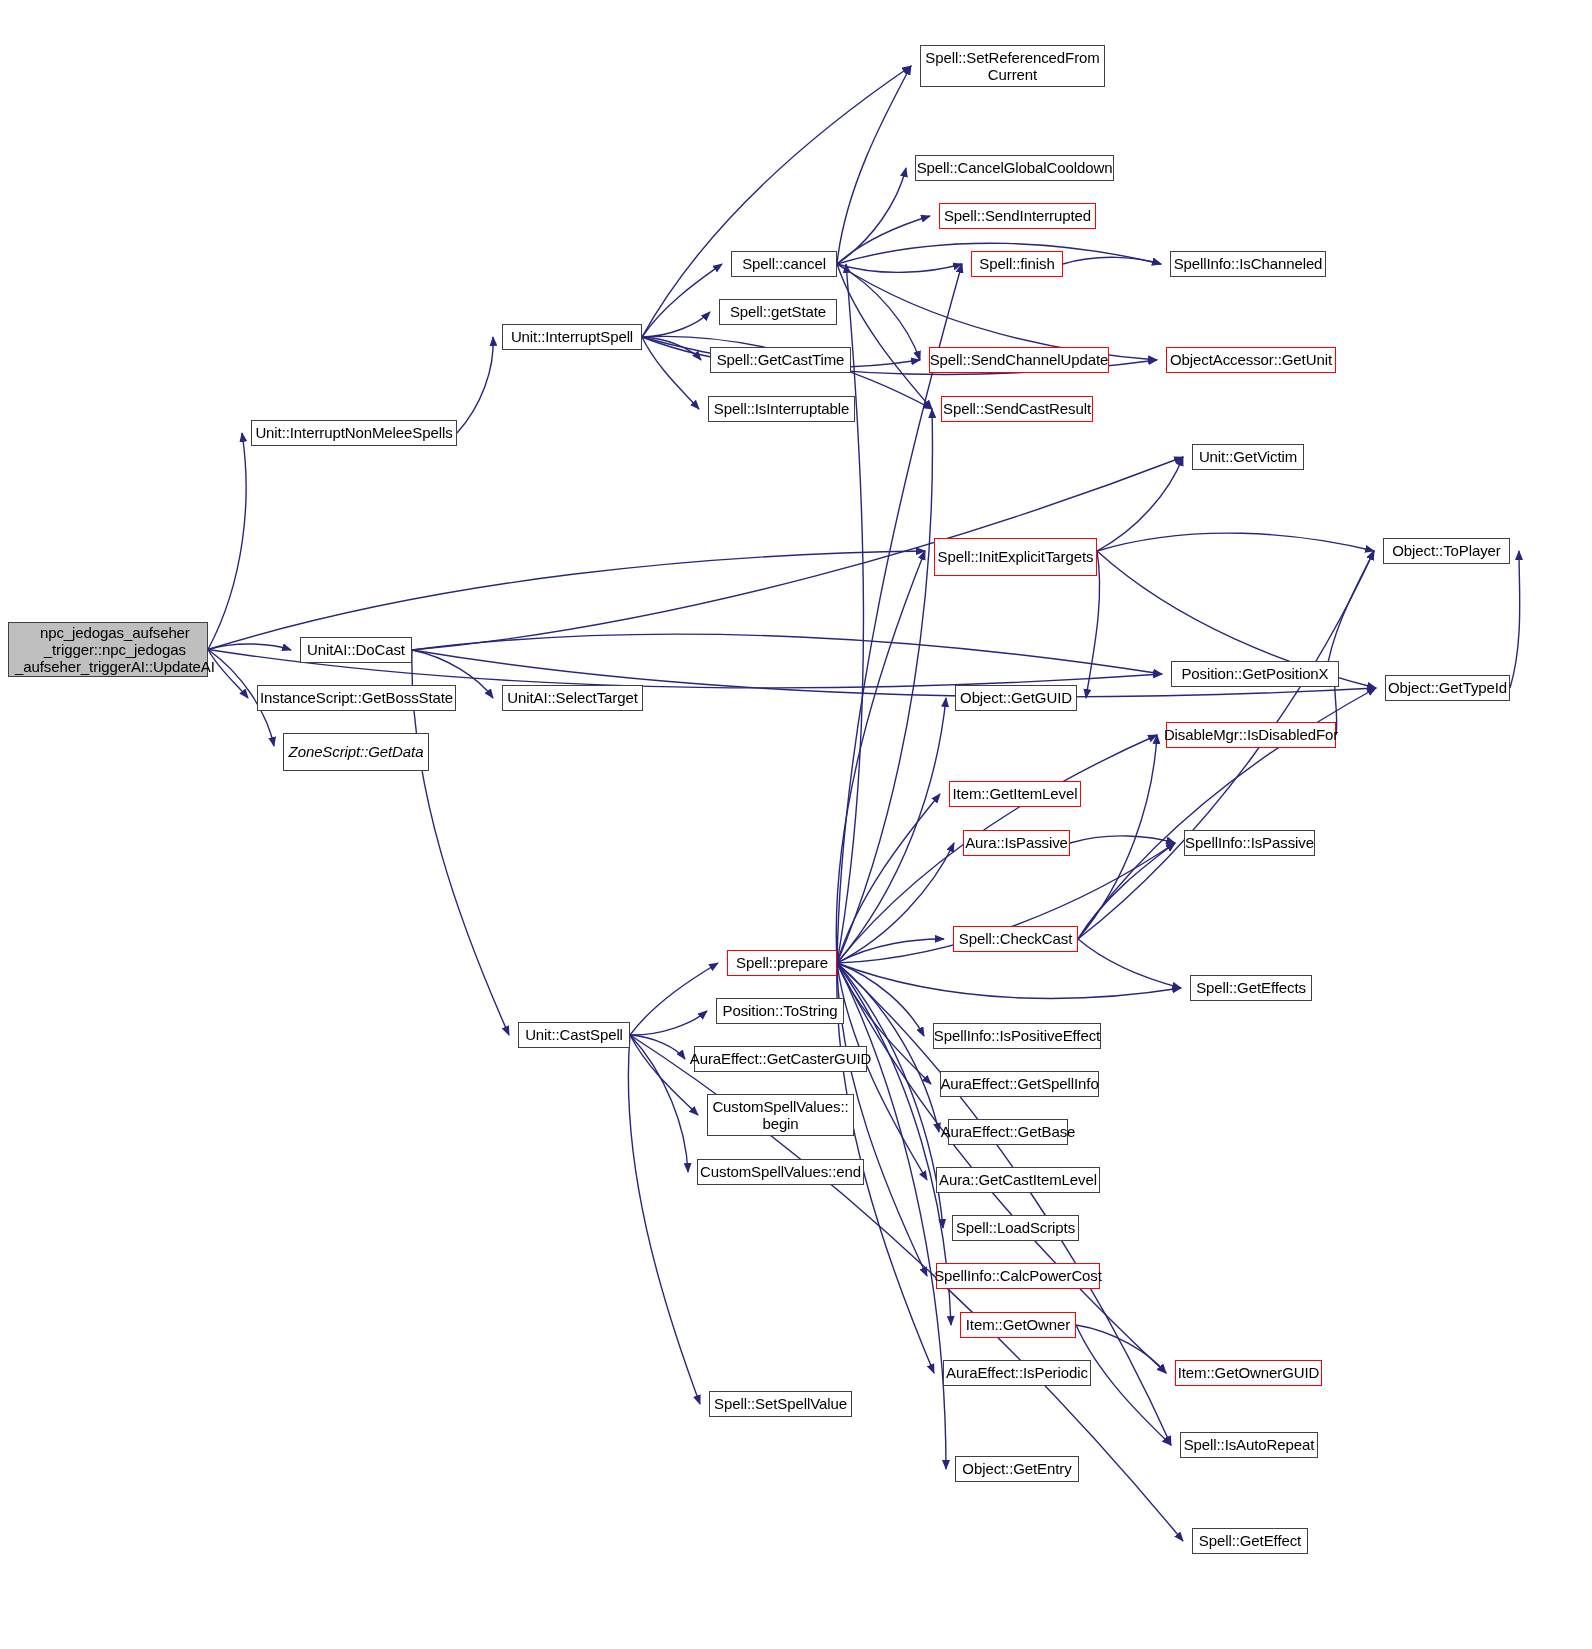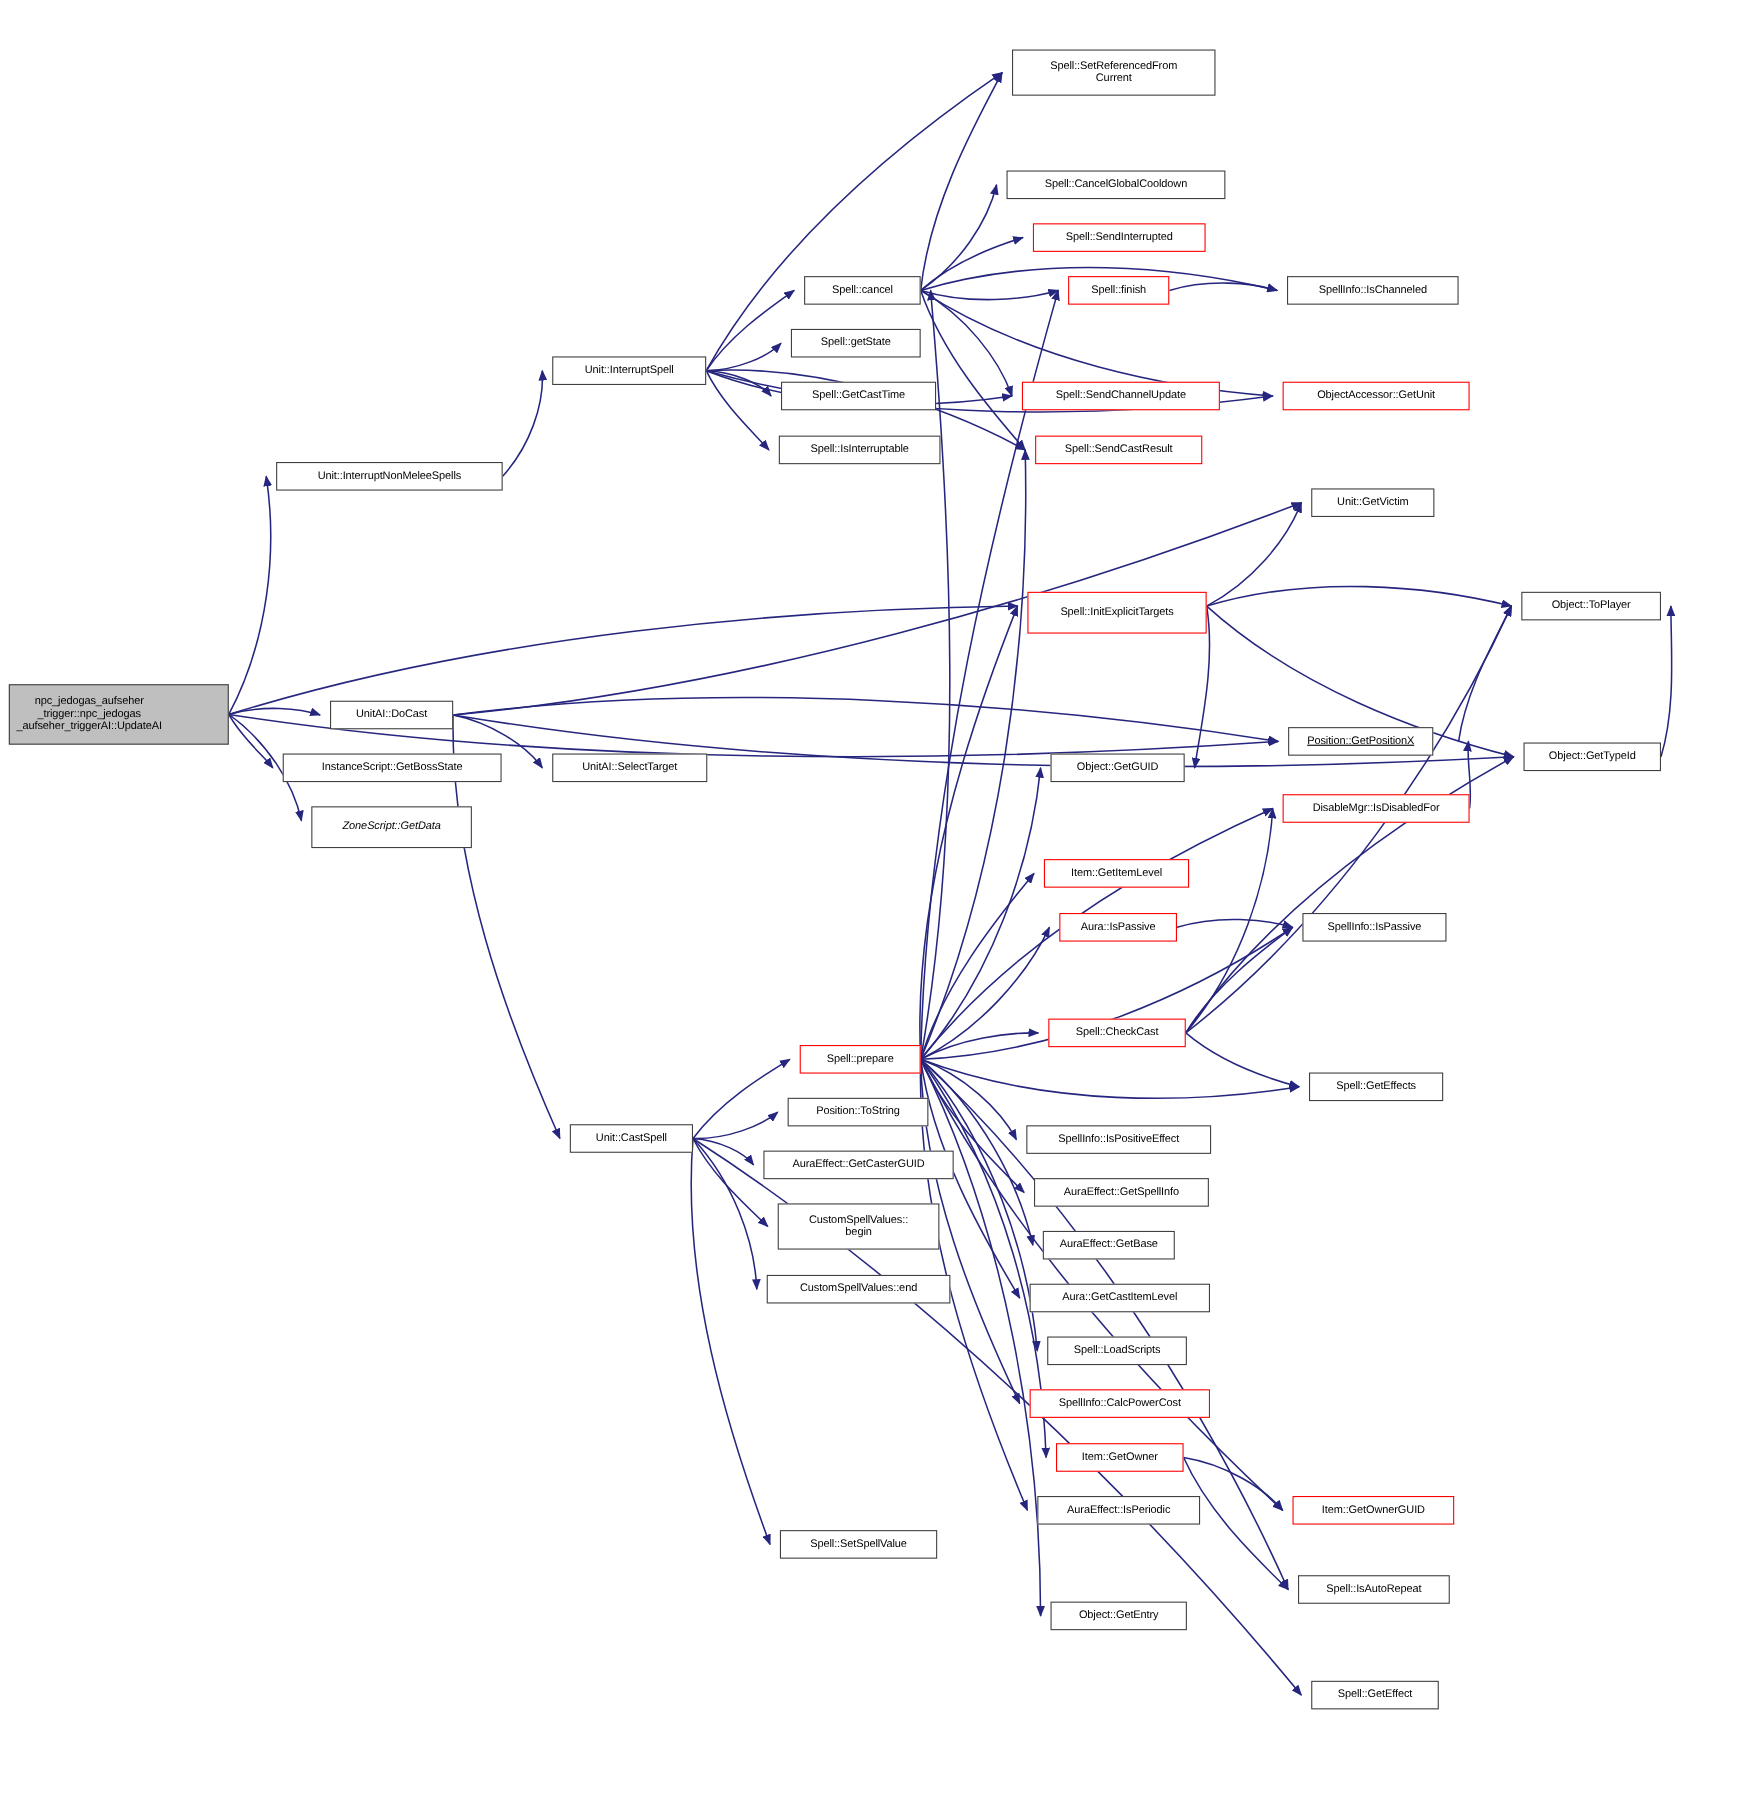--- a/index.html
+++ b/index.html
@@ -26,21 +26,21 @@
   .node {
     position: absolute;
     box-sizing: border-box;
     display: flex;
     align-items: center;
     justify-content: center;
     text-align: center;
     background: #ffffff;
     border: 1px solid #404040;
     color: #000000;
-    font-size: 10px;
+    font-size: 15px;
     line-height: 1.15;
     white-space: pre-line;
     letter-spacing: -0.1px;
     z-index: 5;
   }
   .node.red {
     border-color: #ff0000;
   }
   .node.root {
     background: #bfbfbf;
@@ -175,21 +175,21 @@
     <div class="node" style="left: 936px; top: 1167px; width: 164px; height: 26px;">Aura::GetCastItemLevel</div>
     <div class="node" style="left: 952px; top: 1215px; width: 127px; height: 26px;">Spell::LoadScripts</div>
     <div class="node red" style="left: 936px; top: 1263px; width: 164px; height: 26px;">SpellInfo::CalcPowerCost</div>
     <div class="node red" style="left: 960px; top: 1312px; width: 116px; height: 26px;">Item::GetOwner</div>
     <div class="node" style="left: 943px; top: 1360px; width: 148px; height: 26px;">AuraEffect::IsPeriodic</div>
     <div class="node" style="left: 955px; top: 1456px; width: 124px; height: 26px;">Object::GetEntry</div>
     <div class="node" style="left: 1170px; top: 251px; width: 156px; height: 26px;">SpellInfo::IsChanneled</div>
     <div class="node red" style="left: 1166px; top: 347px; width: 170px; height: 26px;">ObjectAccessor::GetUnit</div>
     <div class="node" style="left: 1192px; top: 444px; width: 112px; height: 26px;">Unit::GetVictim</div>
     <div class="node" style="left: 1383px; top: 538px; width: 127px; height: 26px;">Object::ToPlayer</div>
-    <div class="node" style="left: 1171px; top: 661px; width: 132px; height: 26px; text-decoration: underline;">Position::GetPositionX</div>
+    <div class="node" style="left: 1171px; top: 661px; width: 168px; height: 26px;">Position::GetPositionX</div>
     <div class="node" style="left: 1385px; top: 675px; width: 125px; height: 26px;">Object::GetTypeId</div>
     <div class="node red" style="left: 1166px; top: 722px; width: 170px; height: 26px;">DisableMgr::IsDisabledFor</div>
     <div class="node" style="left: 1184px; top: 830px; width: 131px; height: 26px;">SpellInfo::IsPassive</div>
     <div class="node" style="left: 1190px; top: 975px; width: 122px; height: 26px;">Spell::GetEffects</div>
     <div class="node red" style="left: 1175px; top: 1360px; width: 147px; height: 26px;">Item::GetOwnerGUID</div>
     <div class="node" style="left: 1180px; top: 1432px; width: 138px; height: 26px;">Spell::IsAutoRepeat</div>
     <div class="node" style="left: 1192px; top: 1528px; width: 116px; height: 26px;">Spell::GetEffect</div>
   </div>
 
 </body></html>

